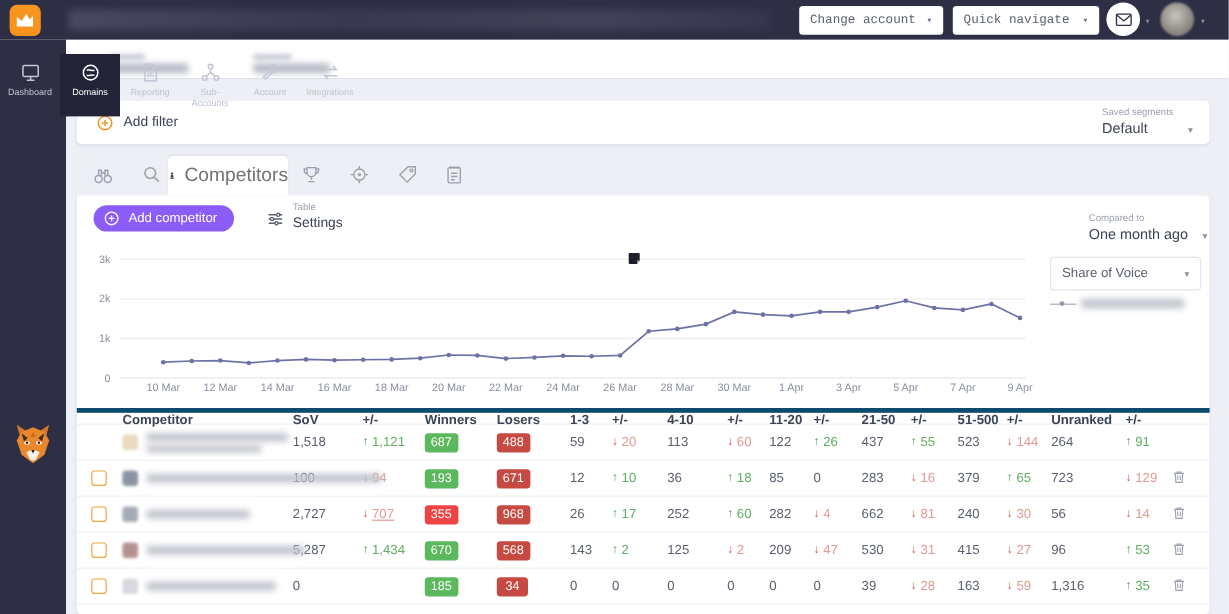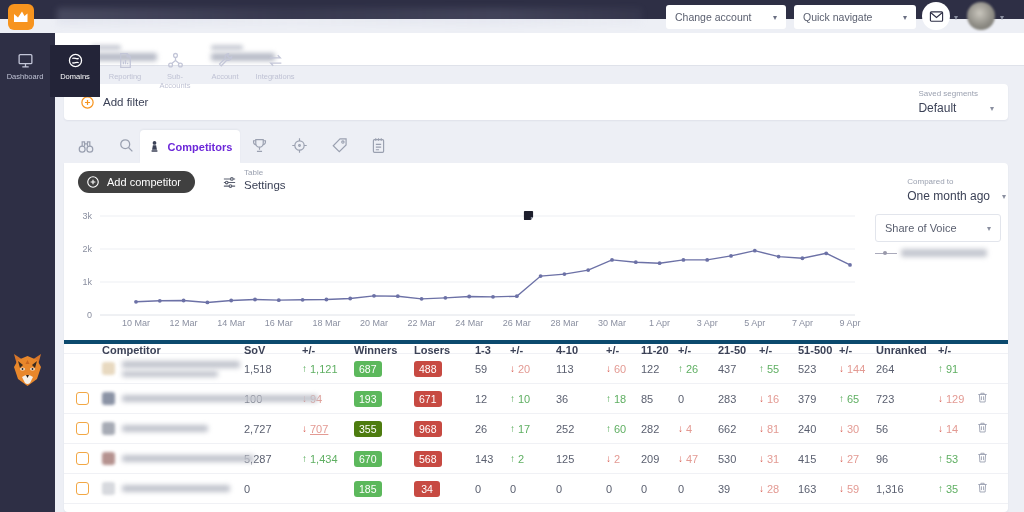--- a/index.html
+++ b/index.html
@@ -6,21 +6,21 @@
   html,body { width:1024px; height:512px; overflow:hidden; }
   body {
     font-family:"Liberation Sans", sans-serif;
     background:#edeff5;
     position:relative;
     color:#3c4257;
   }
   svg { display:block; }
 
   
-  .topbar { position:absolute; left:0; top:0; width:1024px; height:19px; background:#2e2f45; z-index:30; }
+  .topbar { position:absolute; left:0; top:0; width:1024px; height:33px; background:#2e2f45; z-index:30;font-family:Liberation Mono, monospace; }
   .logo { position:absolute; left:8px; top:4px; width:26px; height:26px; border-radius:6px; background:#f7941e; display:flex; align-items:center; justify-content:center; }
   .topbar-blur { position:absolute; left:57px; top:8px; width:585px; height:17px; border-radius:2px;
     background:linear-gradient(90deg, rgba(188,192,214,.18), rgba(188,192,214,.07) 40%, rgba(188,192,214,.14) 75%, rgba(188,192,214,.05));
     filter:blur(3px); }
   .top-select { position:absolute; top:5px; height:24px; background:#fff; border-radius:3px;
     font-size:10.5px; color:#5b6070; display:flex; align-items:center; padding:0 9px; cursor:pointer; }
   .top-select .caret { margin-left:auto; color:#6a6f82; font-size:8px; }
   .sel-account { left:666px; width:120px; }
   .sel-navigate { left:794px; width:122px; }
   .mail-btn { position:absolute; left:922px; top:2px; width:28px; height:28px; border-radius:50%; background:#fff;
@@ -55,27 +55,27 @@
   .mini-label { font-size:8px; color:#9ba1b0; display:block; }
   .select-value { font-size:12px; color:#3c4257; }
   .select-caret { position:absolute; right:0; bottom:3px; font-size:8px; color:#8a8fa0; }
 
   
   .tabs-row { position:absolute; left:64px; top:130px; width:944px; height:33px; z-index:5; }
   .tab-icon { position:absolute; top:7px; background:none; border:none; cursor:pointer; padding:0; }
   .tab-icon svg { stroke:#9aa0b0; }
   .tab-active { position:absolute; left:76px; top:0; width:100px; height:33px; background:#fff; border-radius:4px 4px 0 0;
     display:flex; align-items:center; justify-content:center; gap:7px; cursor:pointer; box-shadow:0 -1px 2px rgba(45,50,80,.05); }
-  .tab-active-label { font-size:11px; font-weight:bold; color:#6d28d9; }
+  .tab-active-label { font-size:16px; font-weight:normal; color:#737373; }
   .compare-select { position:absolute; right:2px; top:3px; text-align:left; cursor:pointer; padding-right:16px;margin-top:44px; }
 
   
   .content-card { position:absolute; left:64px; top:163px; width:944px; height:349px; background:#fff; border-radius:0 4px 4px 4px;
     box-shadow:0 1px 2px rgba(45,50,80,.07); }
-  .add-competitor { position:absolute; left:14px; top:8px; height:22px; border-radius:11px; background:#404040; border:none;
+  .add-competitor { position:absolute; left:14px; top:8px; height:22px; border-radius:11px; background:#8b5cf6; border:none;
     color:#fff; font-size:11px; font-family:"Liberation Sans", sans-serif; display:flex; align-items:center; gap:7px; padding:0 14px 0 8px; cursor:pointer; }
   .table-settings { position:absolute; left:158px; top:5px; display:flex; align-items:center; gap:7px; background:none; border:none; cursor:pointer; }
   .ts-labels { text-align:left; }
   .ts-small { font-size:8px; color:#9ba1b0; display:block; }
   .ts-main { font-size:11.5px; color:#3c4257; }
 
   
   .chart-wrap { position:absolute; left:6px; top:40px; width:800px; height:126px; }
   .chart-note { position:absolute; left:459px; top:47px; width:11px; height:11px; cursor:pointer; }
   .sov-select { position:absolute; left:811px; top:51px; width:126px; height:28px; border:1px solid #e2e5ec; border-radius:3px;
@@ -496,21 +496,21 @@
           <span class="favicon" style="background: rgb(167, 171, 181);"></span>
           <span class="nbars">
             <span class="nbar" style="width: 86px;"></span>
           </span>
         </div>
         <div class="td">2,727</div>
         <div class="td delta">
           <span class="arr" style="color: rgb(216, 91, 81);">↓</span>
           <span style="color: rgb(227, 154, 147); text-decoration: underline;">707</span>
         </div>
-        <div class="td"><span class="badge" style="background: #4d7c0f;">355</span></div>
+        <div class="td"><span class="badge" style="background: #ef4444;">355</span></div>
         <div class="td"><span class="badge" style="background: rgb(199, 74, 66);">968</span></div>
         <div class="td">26</div>
         <div class="td delta">
           <span class="arr" style="color: rgb(72, 164, 75);">↑</span>
           <span style="color: rgb(95, 175, 98);">17</span>
         </div>
         <div class="td">252</div>
         <div class="td delta">
           <span class="arr" style="color: rgb(72, 164, 75);">↑</span>
           <span style="color: rgb(95, 175, 98);">60</span>

